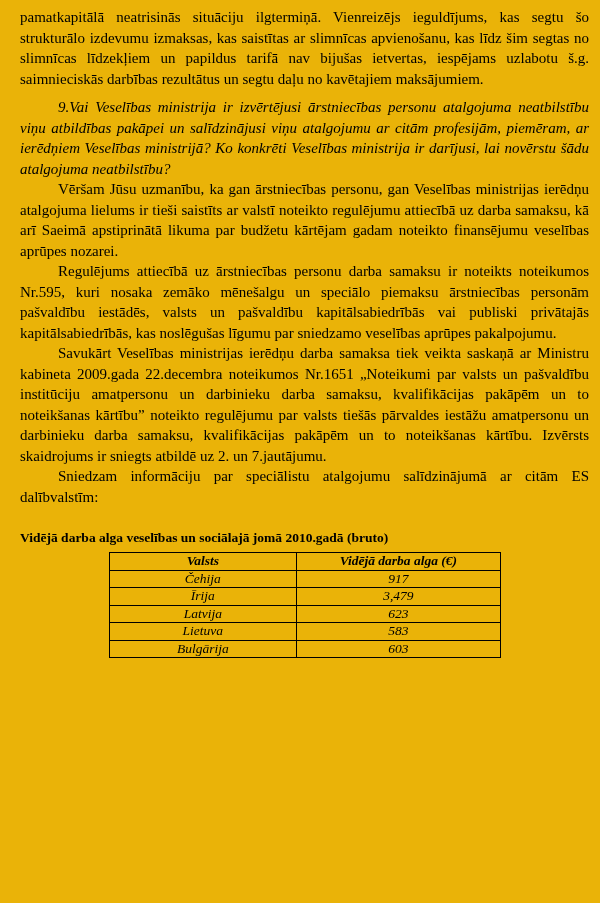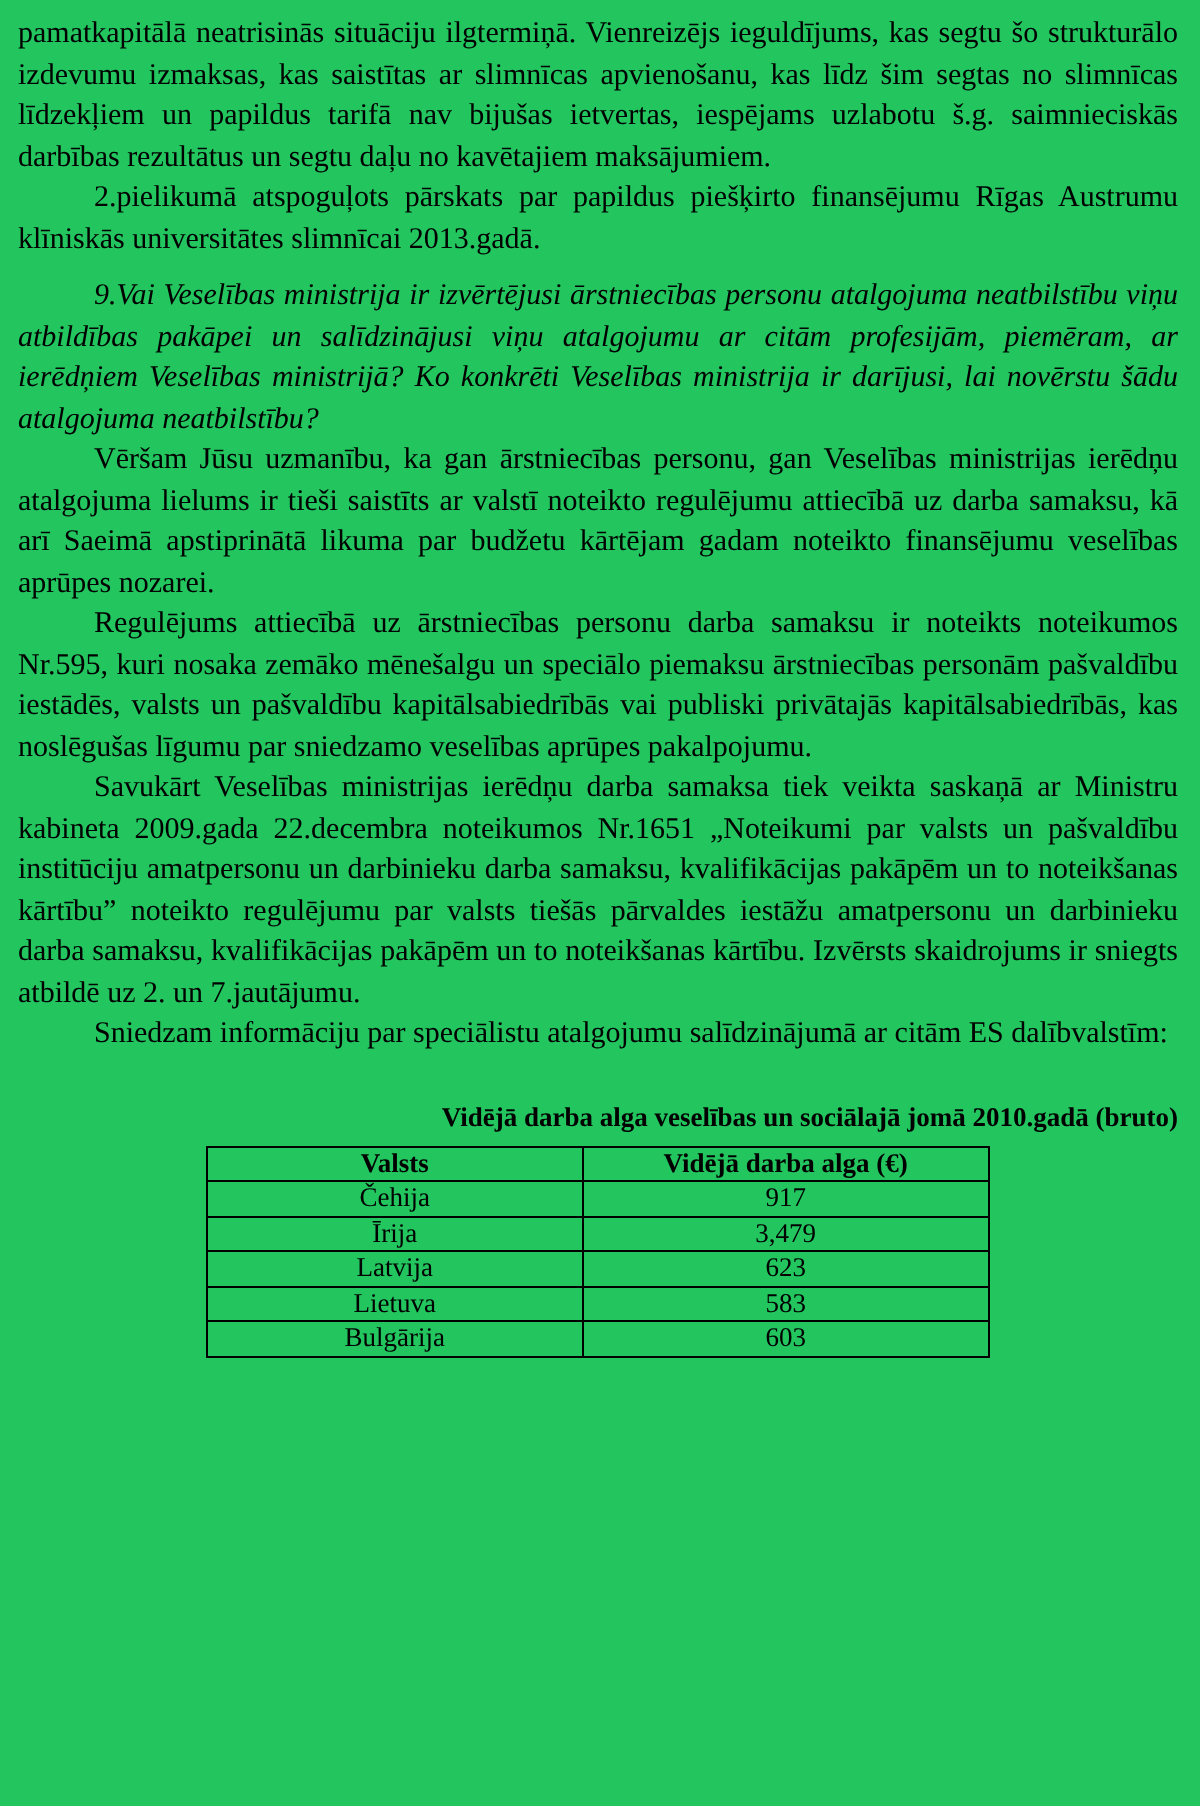--- a/index.html
+++ b/index.html
@@ -4,23 +4,23 @@
 <style>
   html, body {
     margin: 0;
     padding: 0;
     background: #ffffff;
   }
   .page {
     position: relative;
     width: 600px;
     height: 903px;
-    background: #22c55e;
+    background: #eab308;
     box-sizing: border-box;
-    padding: 7px 11px 0 9px;
+    padding: 7px 11px 0 20px;
     font-family: "Liberation Serif", serif;
     font-size: 15px;
     line-height: 20.5px;
     color: #000000;
     overflow: hidden;
   }
   p.para {
     margin: 0;
     text-align: justify;
     text-indent: 38px;
@@ -29,31 +29,32 @@
     text-indent: 0;
   }
   p.question {
     font-style: italic;
   }
   p.gap-before {
     margin-top: 8px;
   }
   .table-title {
     margin-top: 22px;
-    text-align: right;
+    text-align: left;
     font-weight: bold;
     font-size: 13.5px;
     line-height: 18px;
   }
   table.salary {
     border-collapse: collapse;
     margin: 5px auto 0 auto;
     width: 392px;
     font-size: 13.5px;
     line-height: 14.5px;
+    font-style: italic;
   }
   table.salary th,
   table.salary td {
     border: 1px solid #000000;
     text-align: center;
     padding: 1px 4px;
     vertical-align: middle;
     height: 14px;
   }
   table.salary th {
@@ -62,21 +63,20 @@
   table.salary col.col-country { width: 48%; }
   table.salary col.col-salary  { width: 52%; }
 </style>
 </head>
 <body>
 
 <div class="page">
 
   <p class="para noindent">pamatkapitālā neatrisinās situāciju ilgtermiņā. Vienreizējs ieguldījums, kas segtu šo strukturālo izdevumu izmaksas, kas saistītas ar slimnīcas apvienošanu, kas līdz šim segtas no slimnīcas līdzekļiem un papildus tarifā nav bijušas ietvertas, iespējams uzlabotu š.g. saimnieciskās darbības rezultātus un segtu daļu no kavētajiem maksājumiem.</p>
 
-  <p class="para">2.pielikumā atspoguļots pārskats par papildus piešķirto finansējumu Rīgas Austrumu klīniskās universitātes slimnīcai 2013.gadā.</p>
 
   <p class="para question gap-before">9.Vai Veselības ministrija ir izvērtējusi ārstniecības personu atalgojuma neatbilstību viņu atbildības pakāpei un salīdzinājusi viņu atalgojumu ar citām profesijām, piemēram, ar ierēdņiem Veselības ministrijā? Ko konkrēti Veselības ministrija ir darījusi, lai novērstu šādu atalgojuma neatbilstību?</p>
 
   <p class="para">Vēršam Jūsu uzmanību, ka gan ārstniecības personu, gan Veselības ministrijas ierēdņu atalgojuma lielums ir tieši saistīts ar valstī noteikto regulējumu attiecībā uz darba samaksu, kā arī Saeimā apstiprinātā likuma par budžetu kārtējam gadam noteikto finansējumu veselības aprūpes nozarei.</p>
 
   <p class="para">Regulējums attiecībā uz ārstniecības personu darba samaksu ir noteikts noteikumos Nr.595, kuri nosaka zemāko mēnešalgu un speciālo piemaksu ārstniecības personām pašvaldību iestādēs, valsts un pašvaldību kapitālsabiedrībās vai publiski privātajās kapitālsabiedrībās, kas noslēgušas līgumu par sniedzamo veselības aprūpes pakalpojumu.</p>
 
   <p class="para">Savukārt Veselības ministrijas ierēdņu darba samaksa tiek veikta saskaņā ar Ministru kabineta 2009.gada 22.decembra noteikumos Nr.1651 „Noteikumi par valsts un pašvaldību institūciju amatpersonu un darbinieku darba samaksu, kvalifikācijas pakāpēm un to noteikšanas kārtību” noteikto regulējumu par valsts tiešās pārvaldes iestāžu amatpersonu un darbinieku darba samaksu, kvalifikācijas pakāpēm un to noteikšanas kārtību. Izvērsts skaidrojums ir sniegts atbildē uz 2. un 7.jautājumu.</p>
 
 

